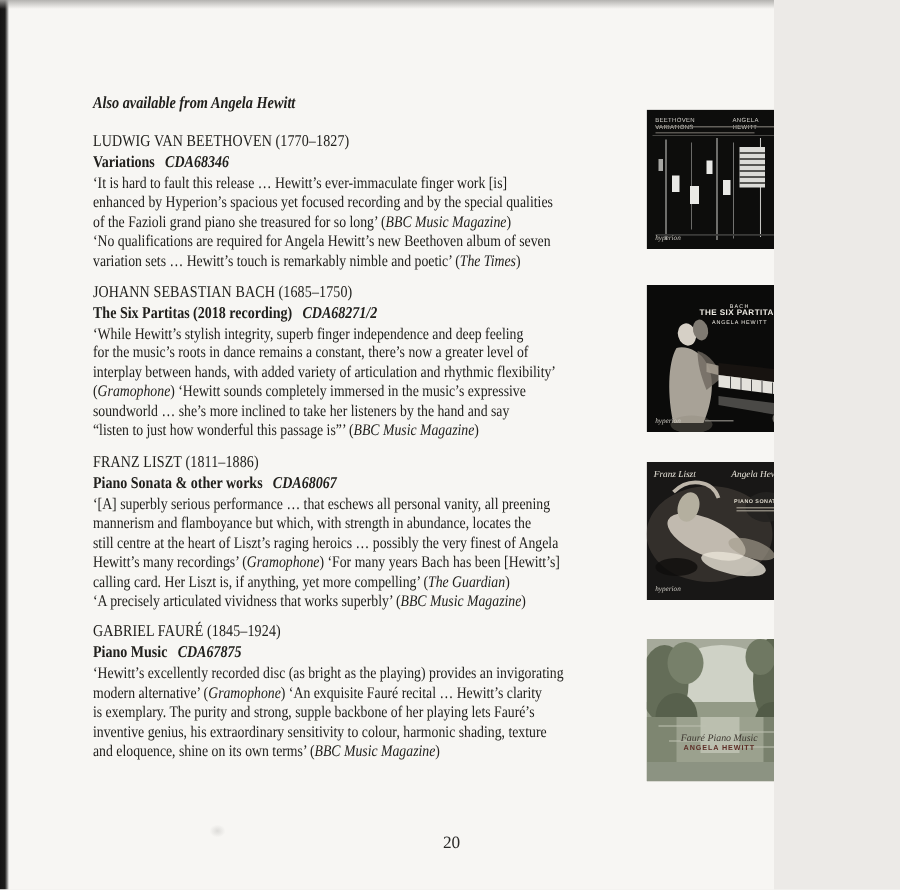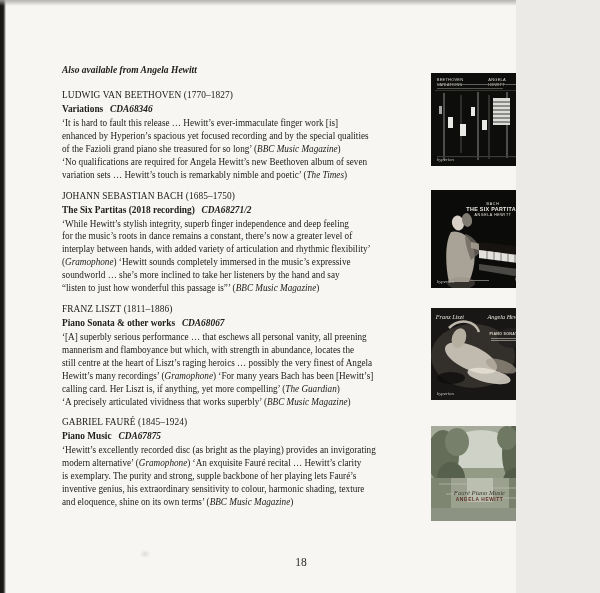--- a/index.html
+++ b/index.html
@@ -125,21 +125,21 @@
         <span>Piano Music</span><span class="cat">CDA67875</span>
       </div>
       <p class="review"><span>‘Hewitt’s excellently recorded disc (as bright as the playing) provides an invigorating
 modern alternative’ (</span><span class="it">Gramophone</span><span>) ‘An exquisite Fauré recital … Hewitt’s clarity
 is exemplary. The purity and strong, supple backbone of her playing lets Fauré’s
 inventive genius, his extraordinary sensitivity to colour, harmonic shading, texture
 and eloquence, shine on its own terms’ (</span><span class="it">BBC Music Magazine</span><span>)</span></p>
     </section>
   </div>
 
-  <div class="pagenum">18</div>
+  <div class="pagenum">20</div>
 
   <div class="cover c1">
     <svg viewBox="0 0 97 93">
       <rect width="97" height="93" fill="#0d0d0c"></rect>
       <rect x="4" y="17" width="89" height="0.6" fill="#4e4d4a"></rect>
       <g stroke="#c6c6c3" stroke-width="0.7">
         <line x1="13" y1="20" x2="13" y2="87"></line>
         <line x1="30" y1="22" x2="30" y2="80" opacity=".5"></line>
         <line x1="47" y1="19" x2="47" y2="87"></line>
         <line x1="58" y1="22" x2="58" y2="86" opacity=".55"></line>

